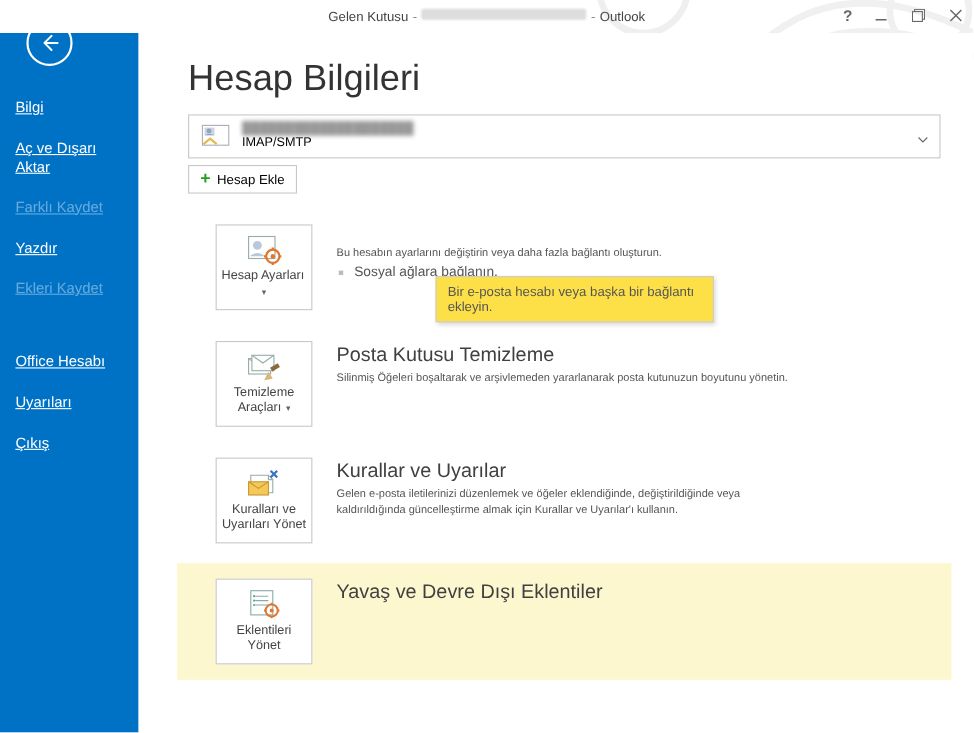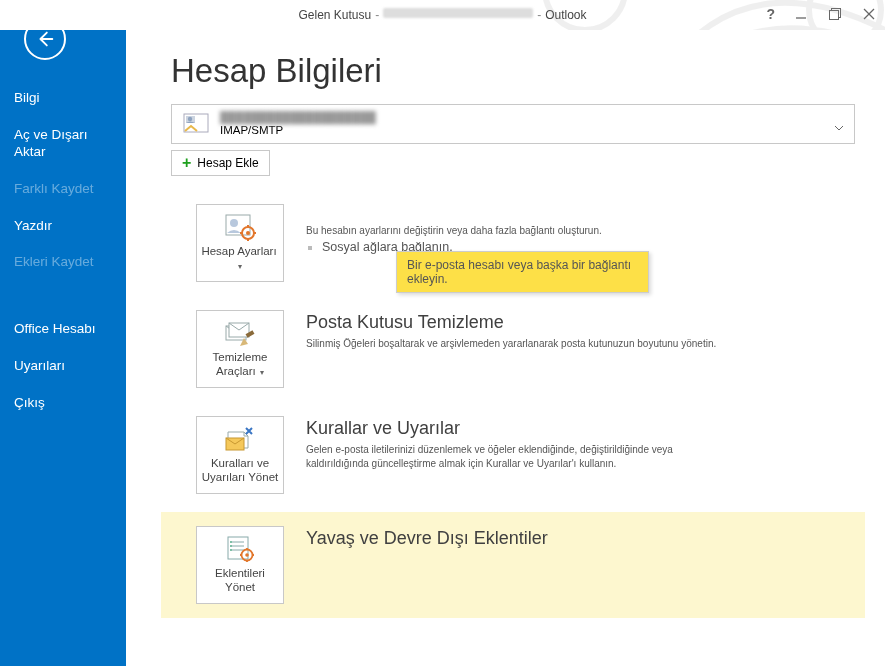--- a/index.html
+++ b/index.html
@@ -17,21 +17,21 @@
 
     
     .decor { position: absolute; top: 0; right: 0; width: 400px; height: 80px; pointer-events: none; opacity: 0.15; }
 
     
     .backcircle { position: absolute; top: 18px; left: 24px; width: 42px; height: 42px; border: 2px solid #fff; border-radius: 50%; display: flex; align-items: center; justify-content: center; cursor: pointer; z-index: 5;}
     .backcircle svg { width: 22px; height: 22px; stroke: #fff; }
 
     
     .main { display: flex; height: calc(100% - 30px); }
-    .sidebar { width: 126px; background: #0072c6; color: #fff; padding-top: 50px; display: flex; flex-direction: column; }
+    .sidebar { width: 126px; background: #0072c6; color: #fff; padding-top: 50px; display: flex; flex-direction: column; text-decoration: underline; }
     .sidebar .item { padding: 10px 14px; font-size: 13.5px; cursor: pointer; line-height: 1.25; }
     .sidebar .item.disabled { opacity: 0.4; cursor: default; }
     .sidebar .spacer { height: 30px; }
 
     .content { flex: 1; padding: 22px 30px 20px 45px; position: relative; background: #fff; overflow: hidden;}
     h1 { font-size: 33px; font-weight: 300; color: #333; margin-bottom: 14px; }
 
     .account-select { border: 1px solid #c8c8c8; height: 40px; display: flex; align-items: center; padding: 0 10px; margin-bottom: 6px; cursor: pointer; position: relative;}
     .account-select .acicon { width: 28px; height: 28px; margin-right: 10px; display:flex; align-items:center; justify-content:center;}
     .account-select .actext { font-size: 11.5px; line-height: 1.2; }

